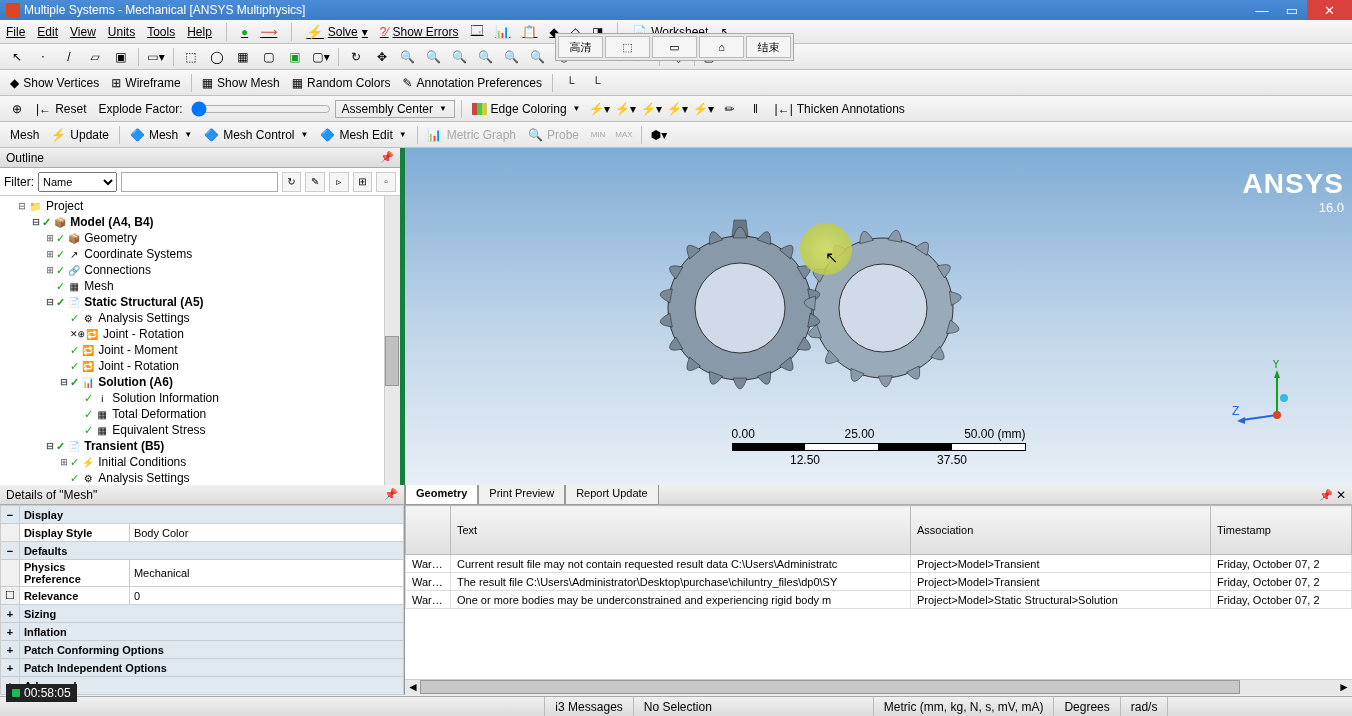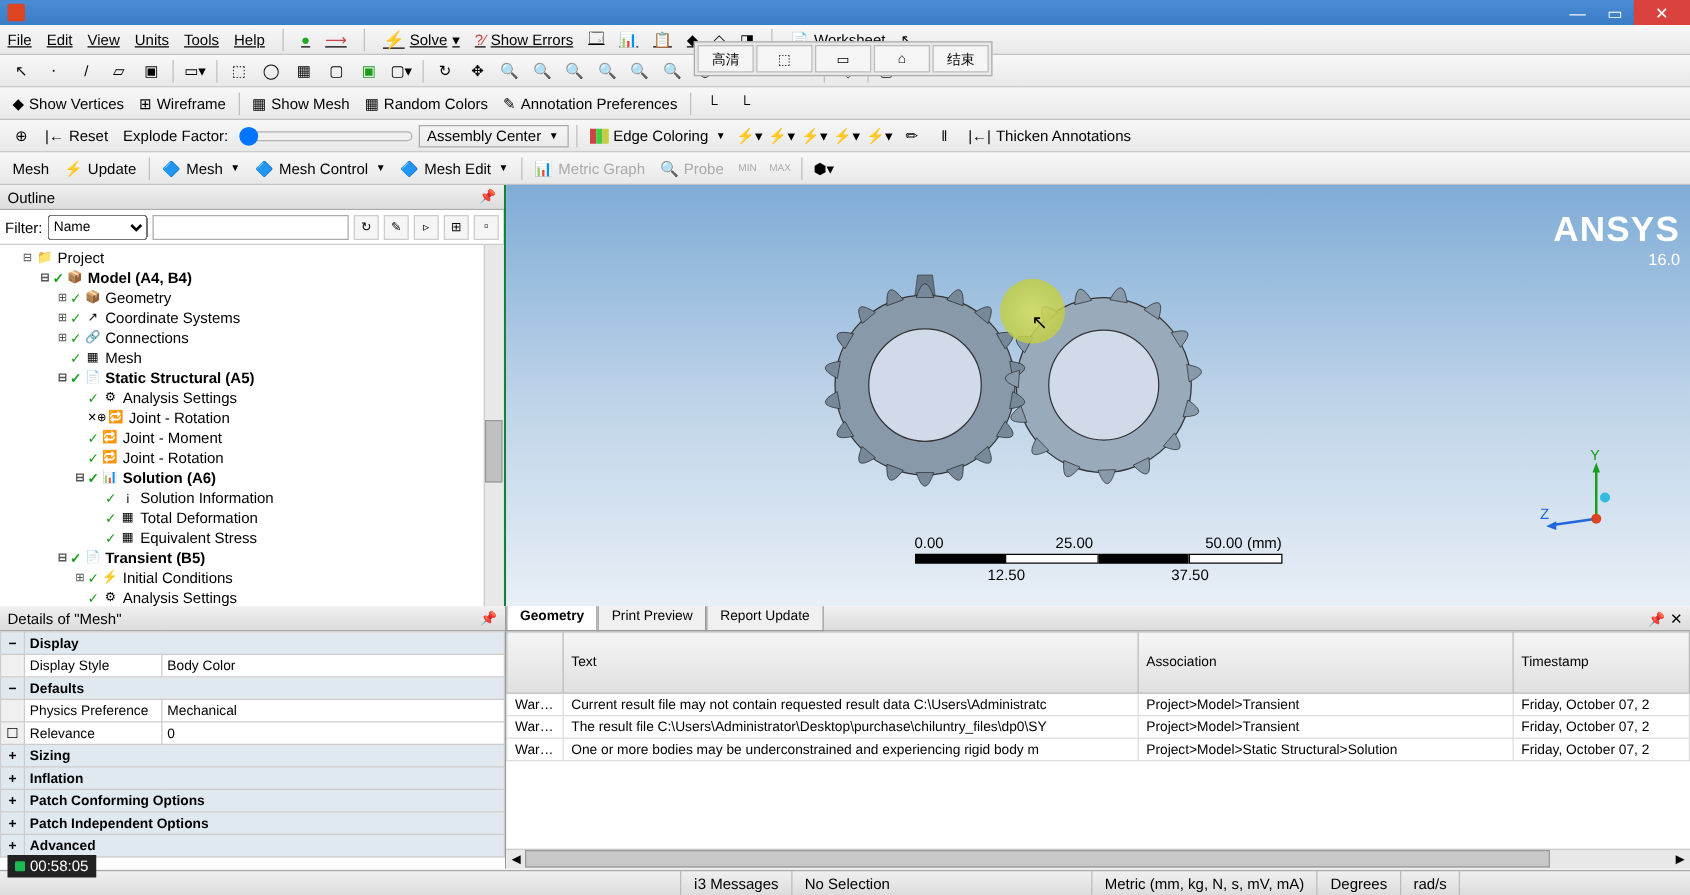--- a/index.html
+++ b/index.html
@@ -28,21 +28,21 @@
 .toolbar .sep { width: 1px; height: 18px; background: #c0c0c0; margin: 0 2px; }
 .toolbar .tb-label { display: flex; align-items: center; gap: 4px; padding: 0 4px; }
 .toolbar .dropdown-arrow { font-size: 8px; margin-left: 2px; }
 
 .toolbar-row2 { height: 26px; }
 .toolbar-row3 { height: 26px; }
 .toolbar-row4 { height: 26px; }
 
 
 .main { display: flex; height: 337px; }
-.outline-panel { width: 405px; border-right: 2px solid #15803d; display: flex; flex-direction: column; background: #fff; }
+.outline-panel { width: 405px; border-right: 5px solid #15803d; display: flex; flex-direction: column; background: #fff; }
 .panel-header { height: 20px; background: linear-gradient(#f0f0f0, #dcdcdc); border-bottom: 1px solid #aaa; padding: 2px 6px; display: flex; align-items: center; justify-content: space-between; }
 .panel-header .pin { font-size: 11px; }
 
 .filter-row { height: 28px; display: flex; align-items: center; padding: 2px 4px; gap: 4px; border-bottom: 1px solid #ccc; }
 .filter-row select { width: 80px; height: 20px; font-size: 11px; }
 .filter-row input { flex: 1; height: 20px; border: 1px solid #aaa; }
 .filter-row .mini-btn { width: 20px; height: 20px; border: 1px solid #ccc; background: #f5f5f5; display: flex; align-items: center; justify-content: center; font-size: 10px; }
 
 .tree { flex: 1; overflow: auto; padding: 2px; position: relative; }
 .tree-scroll { position: absolute; right: 0; top: 0; width: 16px; height: 100%; background: #e8e8e8; border-left: 1px solid #ccc; }
@@ -78,21 +78,21 @@
 .view-tabs { position: absolute; bottom: -20px; left: 0; height: 20px; display: flex; }
 .view-tab { padding: 2px 10px; background: #f0f0f0; border: 1px solid #999; border-top: none; font-size: 11px; }
 .view-tab.active { background: #fff; font-weight: bold; }
 
 
 .details-panel { width: 405px; background: #fff; border-right: 1px solid #999; }
 .details-grid { width: 100%; border-collapse: collapse; }
 .details-grid td { border: 1px solid #ccc; padding: 1px 4px; height: 18px; font-size: 11px; }
 .details-grid .group-row td { background: #e0e8f0; font-weight: bold; }
 .details-grid .exp { width: 12px; text-align: center; background: #f0f0f0; }
-.details-grid .label-cell { width: 110px; }
+.details-grid .label-cell { width: 110px; font-weight: bold; }
 
 
 .messages-panel { flex: 1; background: #fff; display: flex; flex-direction: column; }
 .messages-table { width: 100%; border-collapse: collapse; table-layout: fixed; }
 .messages-table th { background: linear-gradient(#f5f5f5, #e0e0e0); border: 1px solid #bbb; padding: 18px 6px; text-align: left; font-weight: normal; height: 20px; font-size: 11px;}
 .messages-table td { border: 1px solid #ddd; padding: 2px 6px; height: 18px; font-size: 11px; white-space: nowrap; overflow: hidden; text-overflow: ellipsis;}
 .messages-table .type-col { width: 45px; }
 .messages-scroll { height: 16px; background: #e8e8e8; border-top: 1px solid #ccc; position: relative; margin-top: auto;}
 .messages-scroll .thumb { position: absolute; left: 15px; height: 14px; width: 820px; background: #c8c8c8; border: 1px solid #999;}
 
@@ -104,20 +104,21 @@
 .timestamp-badge { position: absolute; bottom: 14px; left: 6px; background: #222; color: #fff; padding: 2px 6px; font-size: 11px; display: flex; align-items: center; gap: 4px; z-index: 200;}
 .timestamp-badge .rec { width: 8px; height: 8px; background: #1db954; border-radius: 1px;}
 .edge-coloring-sq { display: inline-flex; gap: 0; }
 .edge-coloring-sq span { width: 5px; height: 12px; }
 </style>
 </head>
 <body>
 
 <div class="titlebar">
   <span class="icon"></span>
+  <span>Multiple Systems - Mechanical [ANSYS Multiphysics]</span>
   <div class="win-controls">
     <div class="win-btn">—</div>
     <div class="win-btn">▭</div>
     <div class="win-btn close">✕</div>
   </div>
 </div>
 
 <div class="floating-toolbar">
   <div class="fbtn">高清</div>
   <div class="fbtn">⬚</div>

